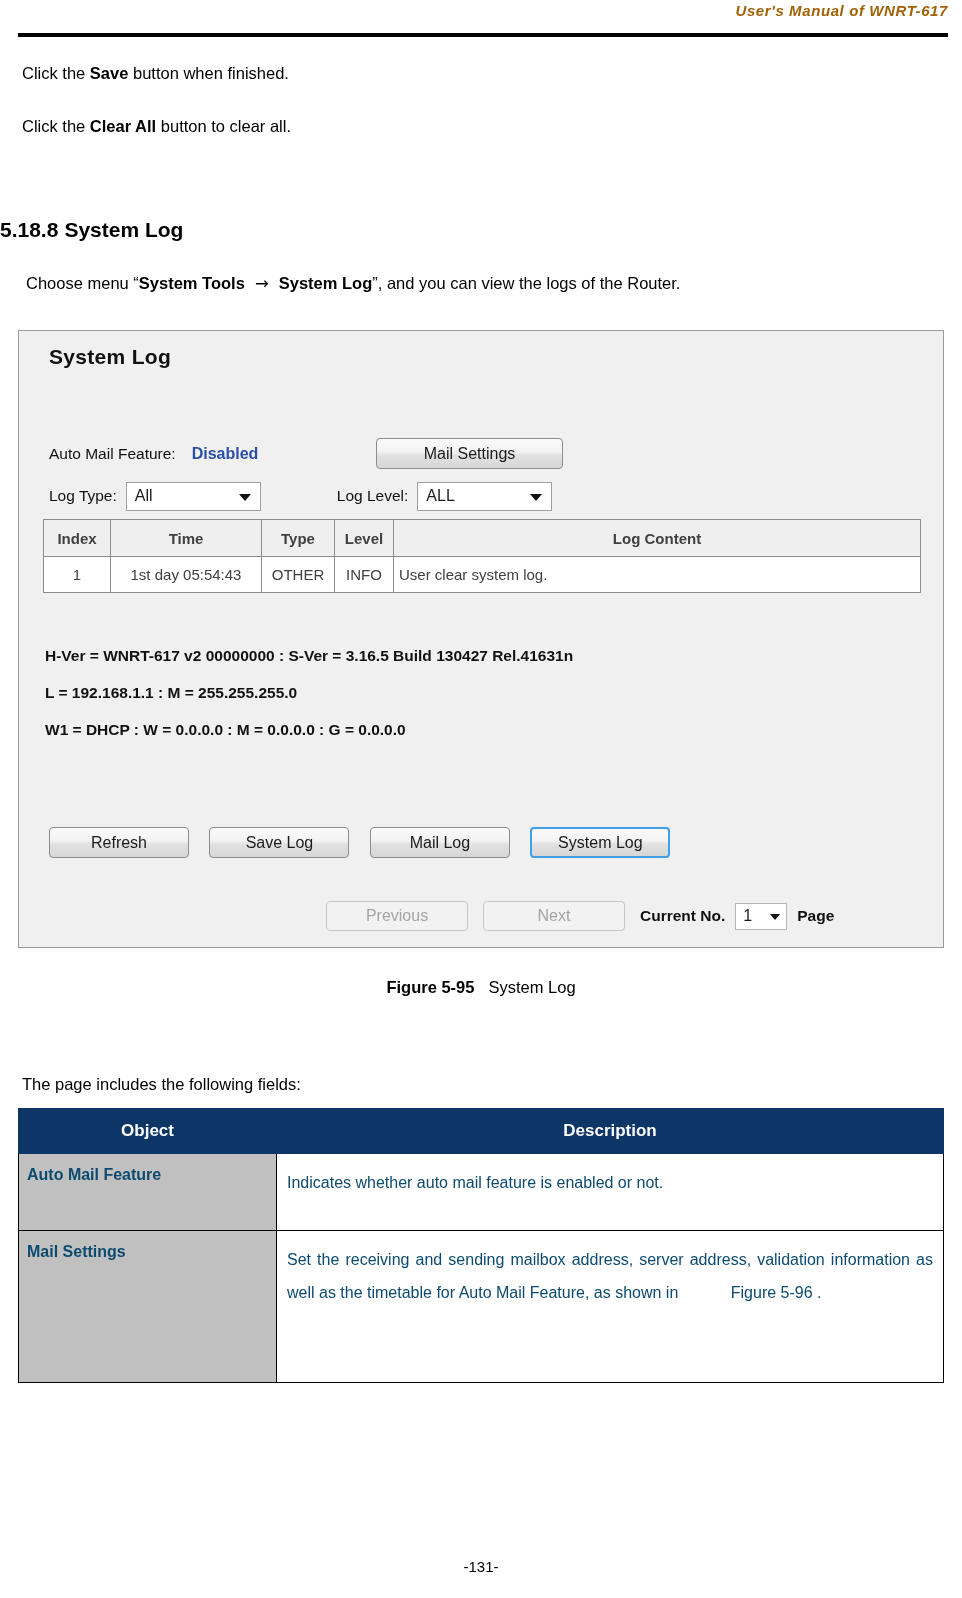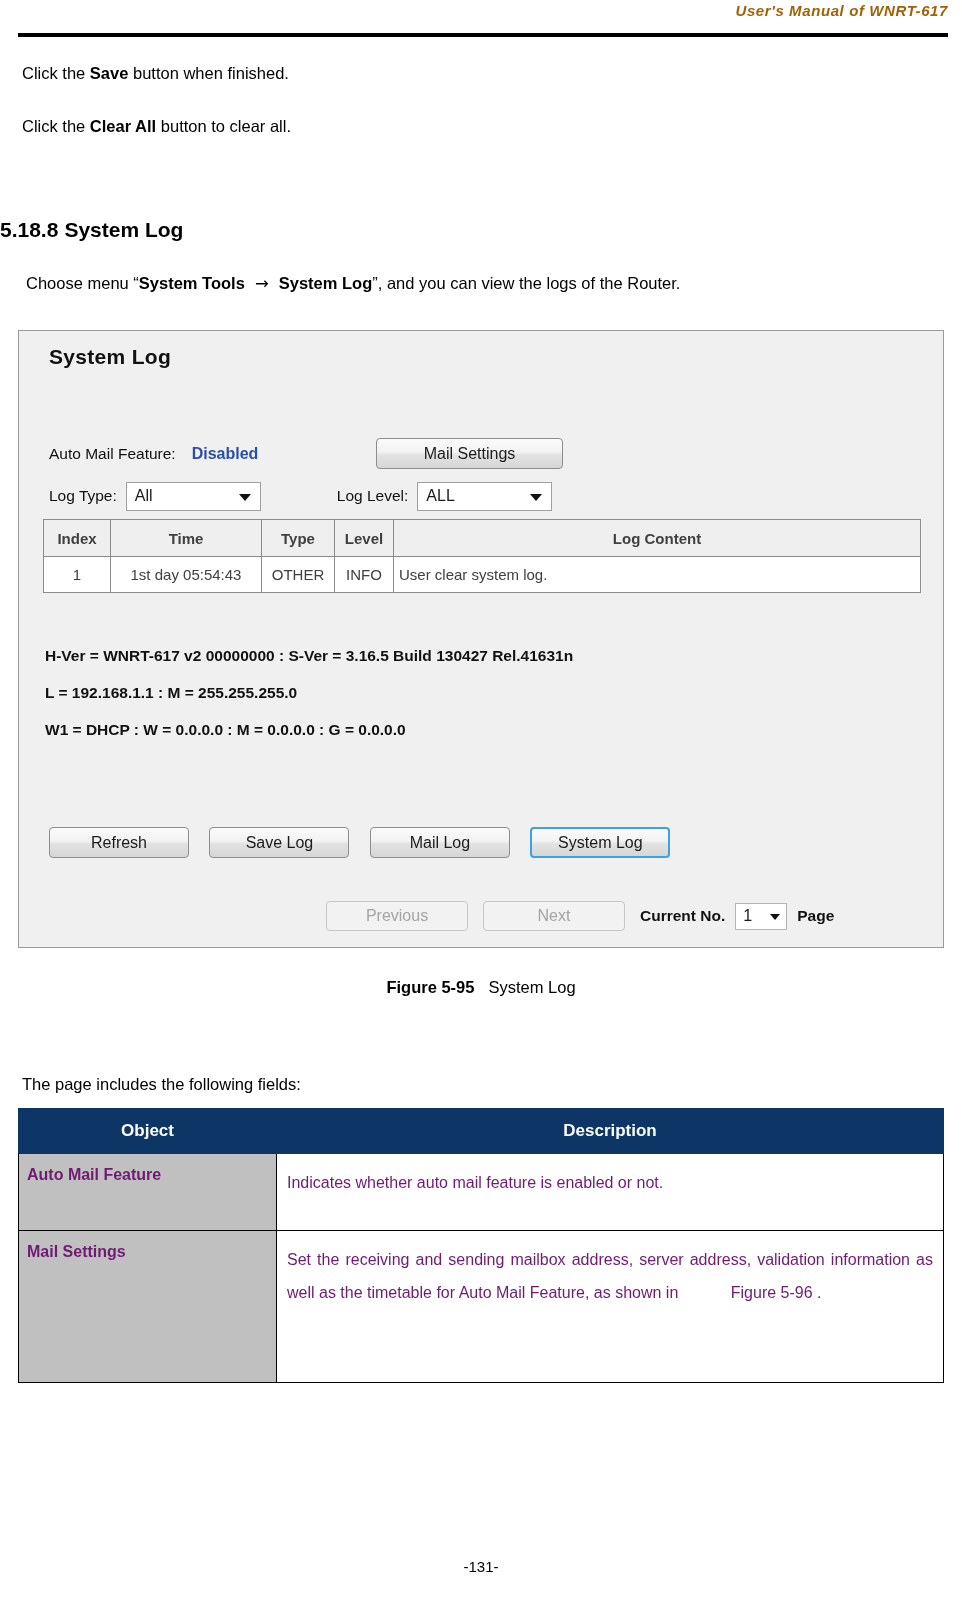--- a/index.html
+++ b/index.html
@@ -301,21 +301,21 @@
     font-size: 17px;
     font-weight: bold;
     text-align: center;
     height: 42px;
     border: 1px solid #0d3566;
   }
   .obj-table td {
     border: 1px solid #000000;
     vertical-align: top;
     font-size: 16px;
-    color: #701a75;
+    color: #0c4a6e;
   }
   .obj-table td.obj-col {
     background: #c0c0c0;
     font-weight: bold;
     padding: 12px 8px 12px 8px;
   }
   .obj-table td.desc-col {
     background: #ffffff;
     padding: 12px 10px 14px 10px;
     text-align: justify;

